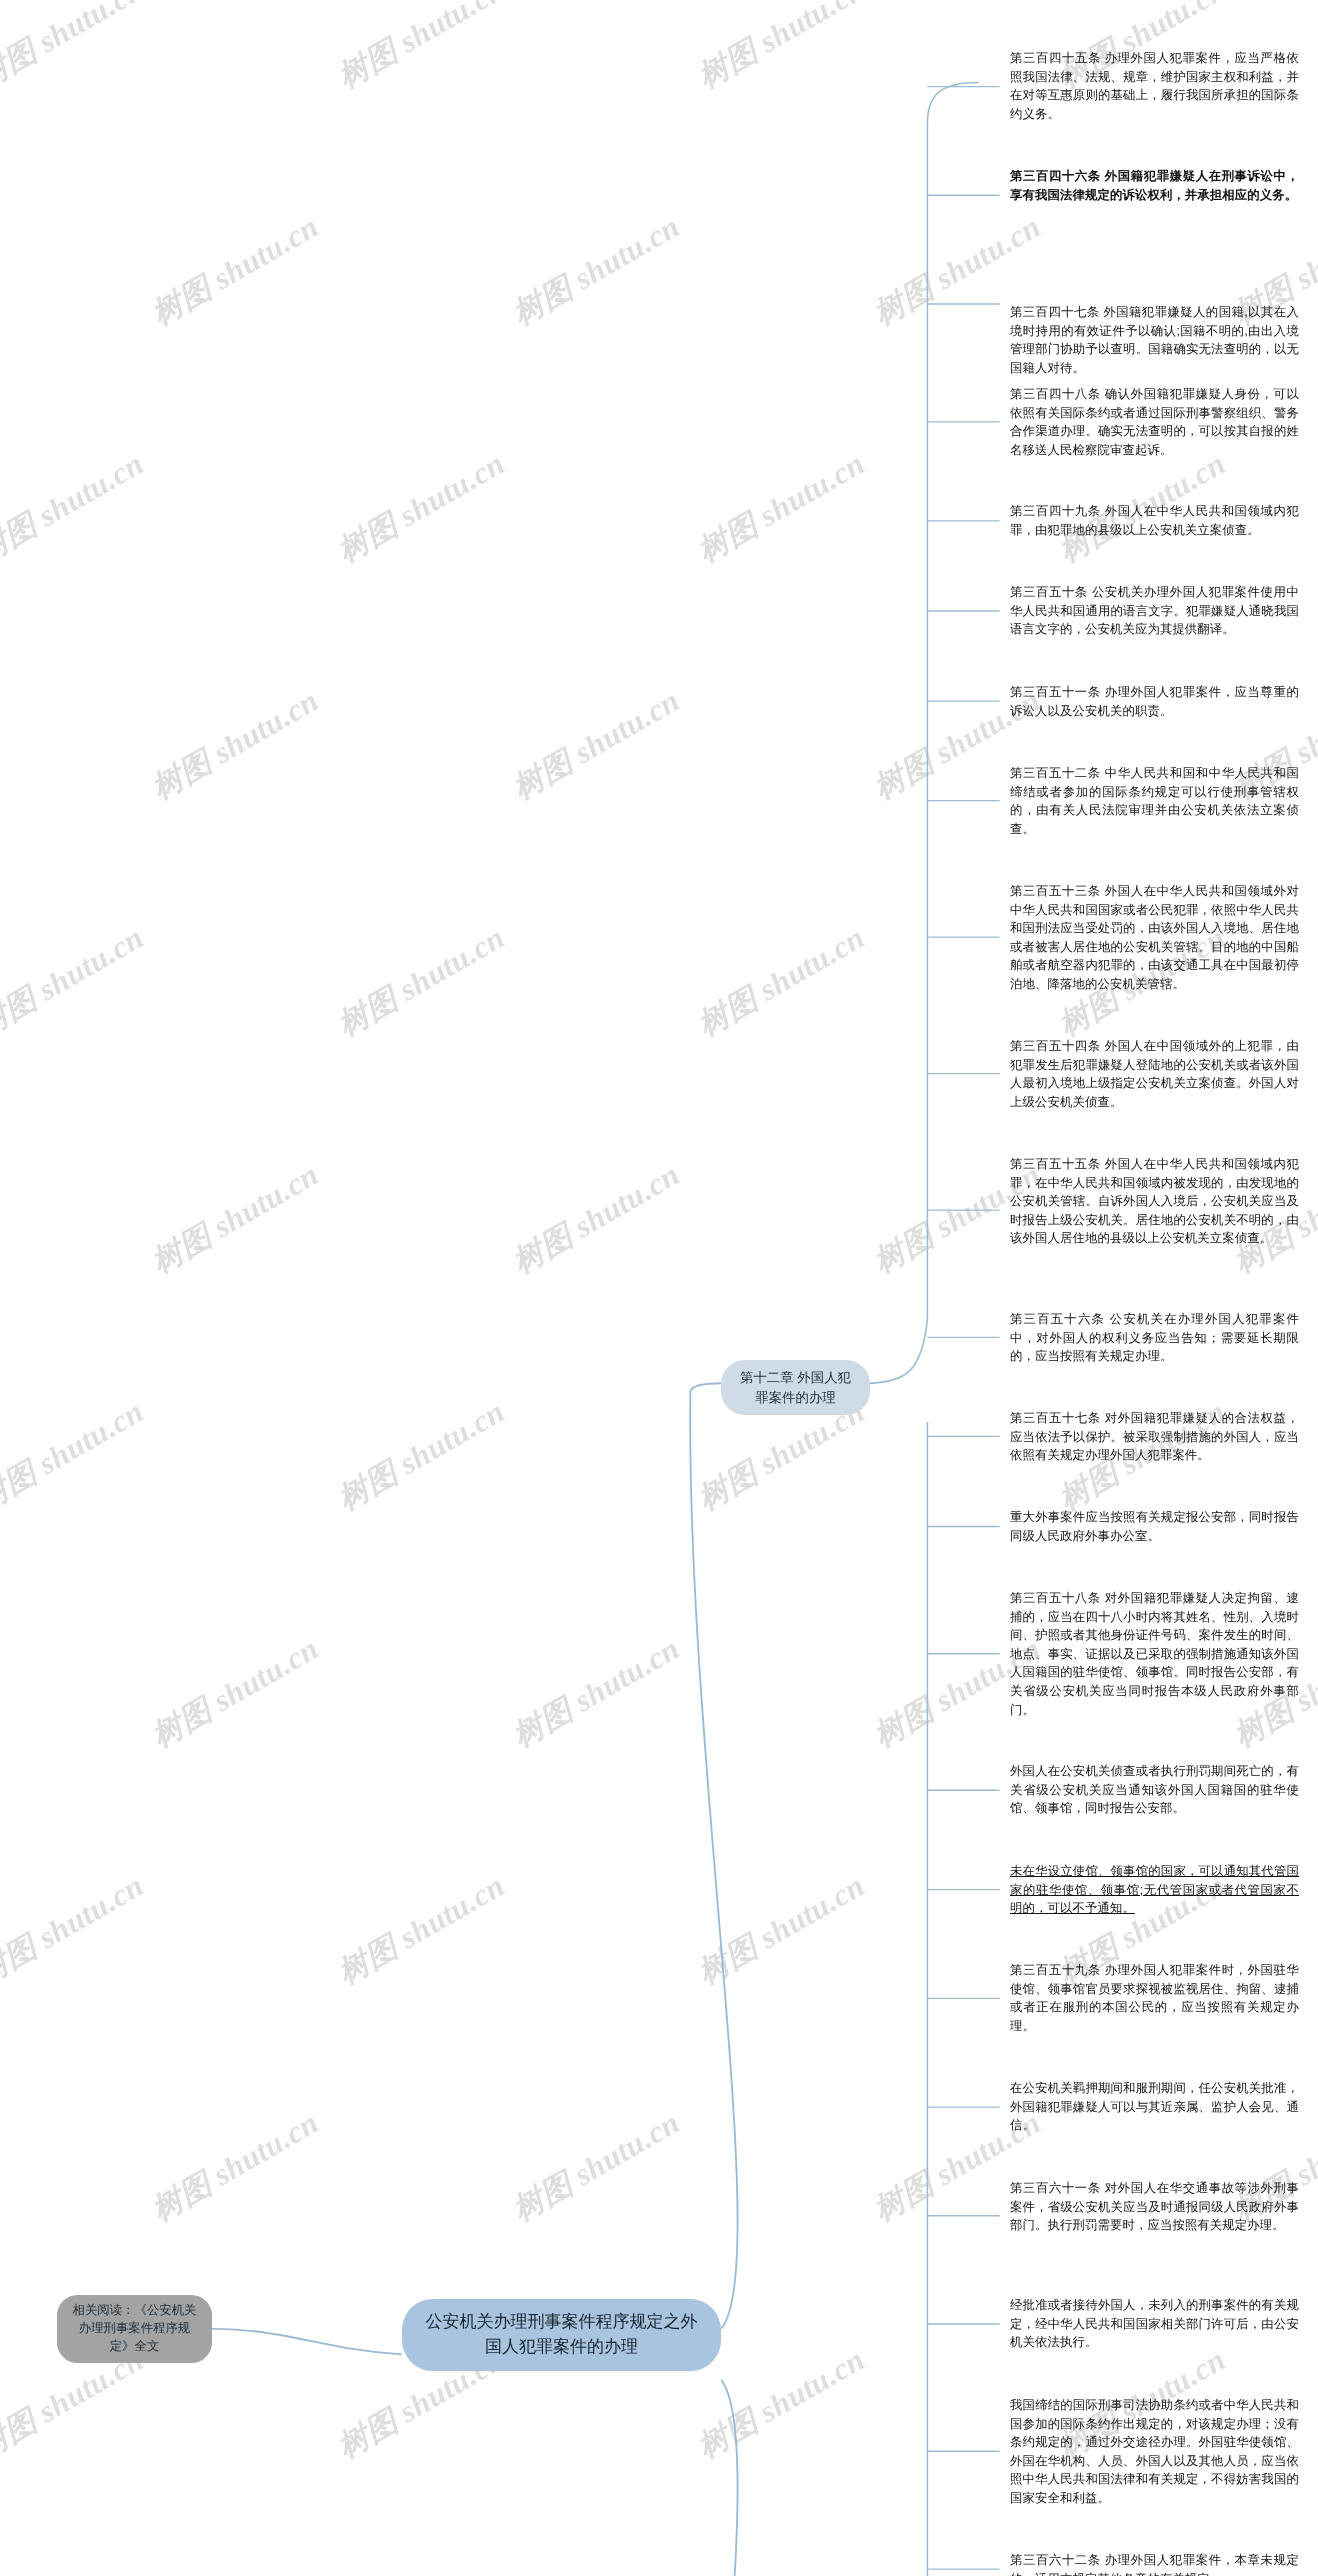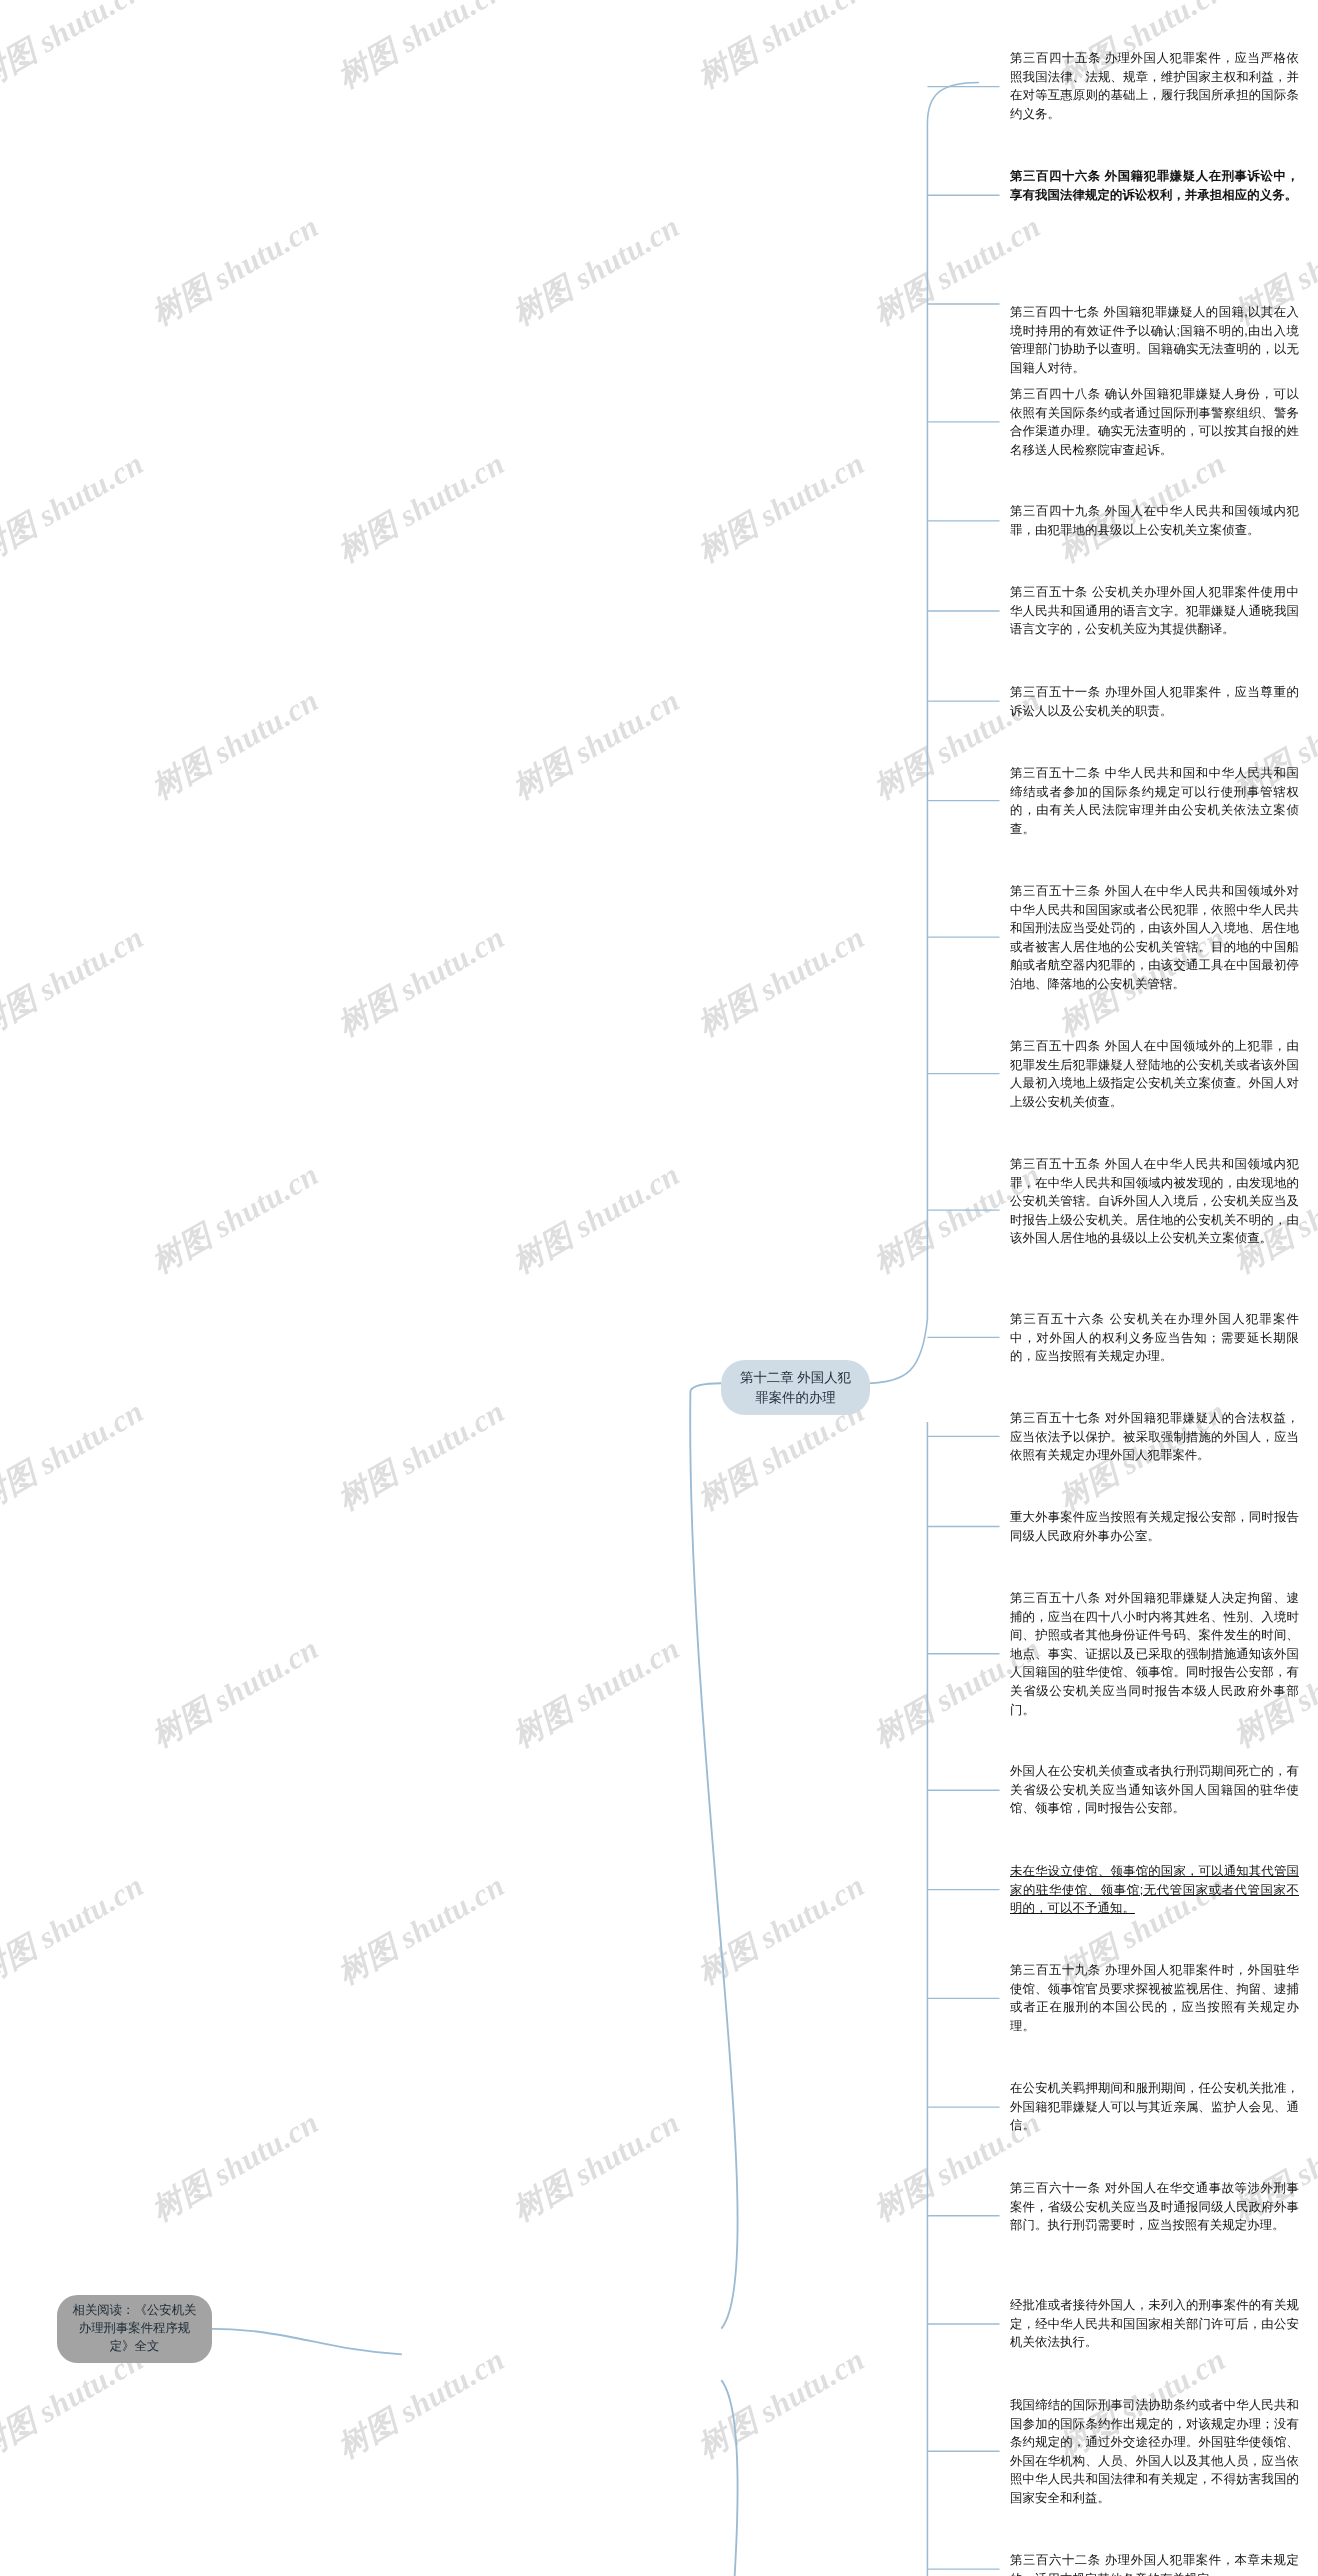--- a/index.html
+++ b/index.html
@@ -161,20 +161,23 @@
         <path d="M 1775 6900 C 1820 6900, 1830 6900, 1866 6900"></path>
         <path d="M 1775 7032 C 1820 7032, 1830 7032, 1866 7032"></path>
         <path d="M 1775 7164 C 1820 7164, 1830 7164, 1866 7164"></path>
         <path d="M 1775 7296 C 1820 7296, 1830 7296, 1866 7296"></path>
         <path d="M 1775 7428 C 1820 7428, 1830 7428, 1866 7428"></path>
         <path d="M 1775 7560 C 1820 7560, 1830 7560, 1866 7560"></path>
         <path d="M 1775 7692 C 1820 7692, 1830 7692, 1866 7692"></path>
       </g>
   </svg>
 
+  <div class="node node-root" id="root-node" style="left:402px;top:2299px;width:319px;">
+    <span>公安机关办理刑事案件程序规定之外国人犯罪案件的办理</span>
+  </div>
 
   <div class="node node-leaf-label" id="related-node" style="left:57px;top:2295px;width:155px;">
     <span>相关阅读：《公安机关办理刑事案件程序规定》全文</span>
   </div>
 
   <div class="node node-branch" id="branch-chapter12" style="left:721px;top:1360px;width:149px;">
     <span>第十二章 外国人犯罪案件的办理</span>
   </div>
 
   <div id="articles-layer">

